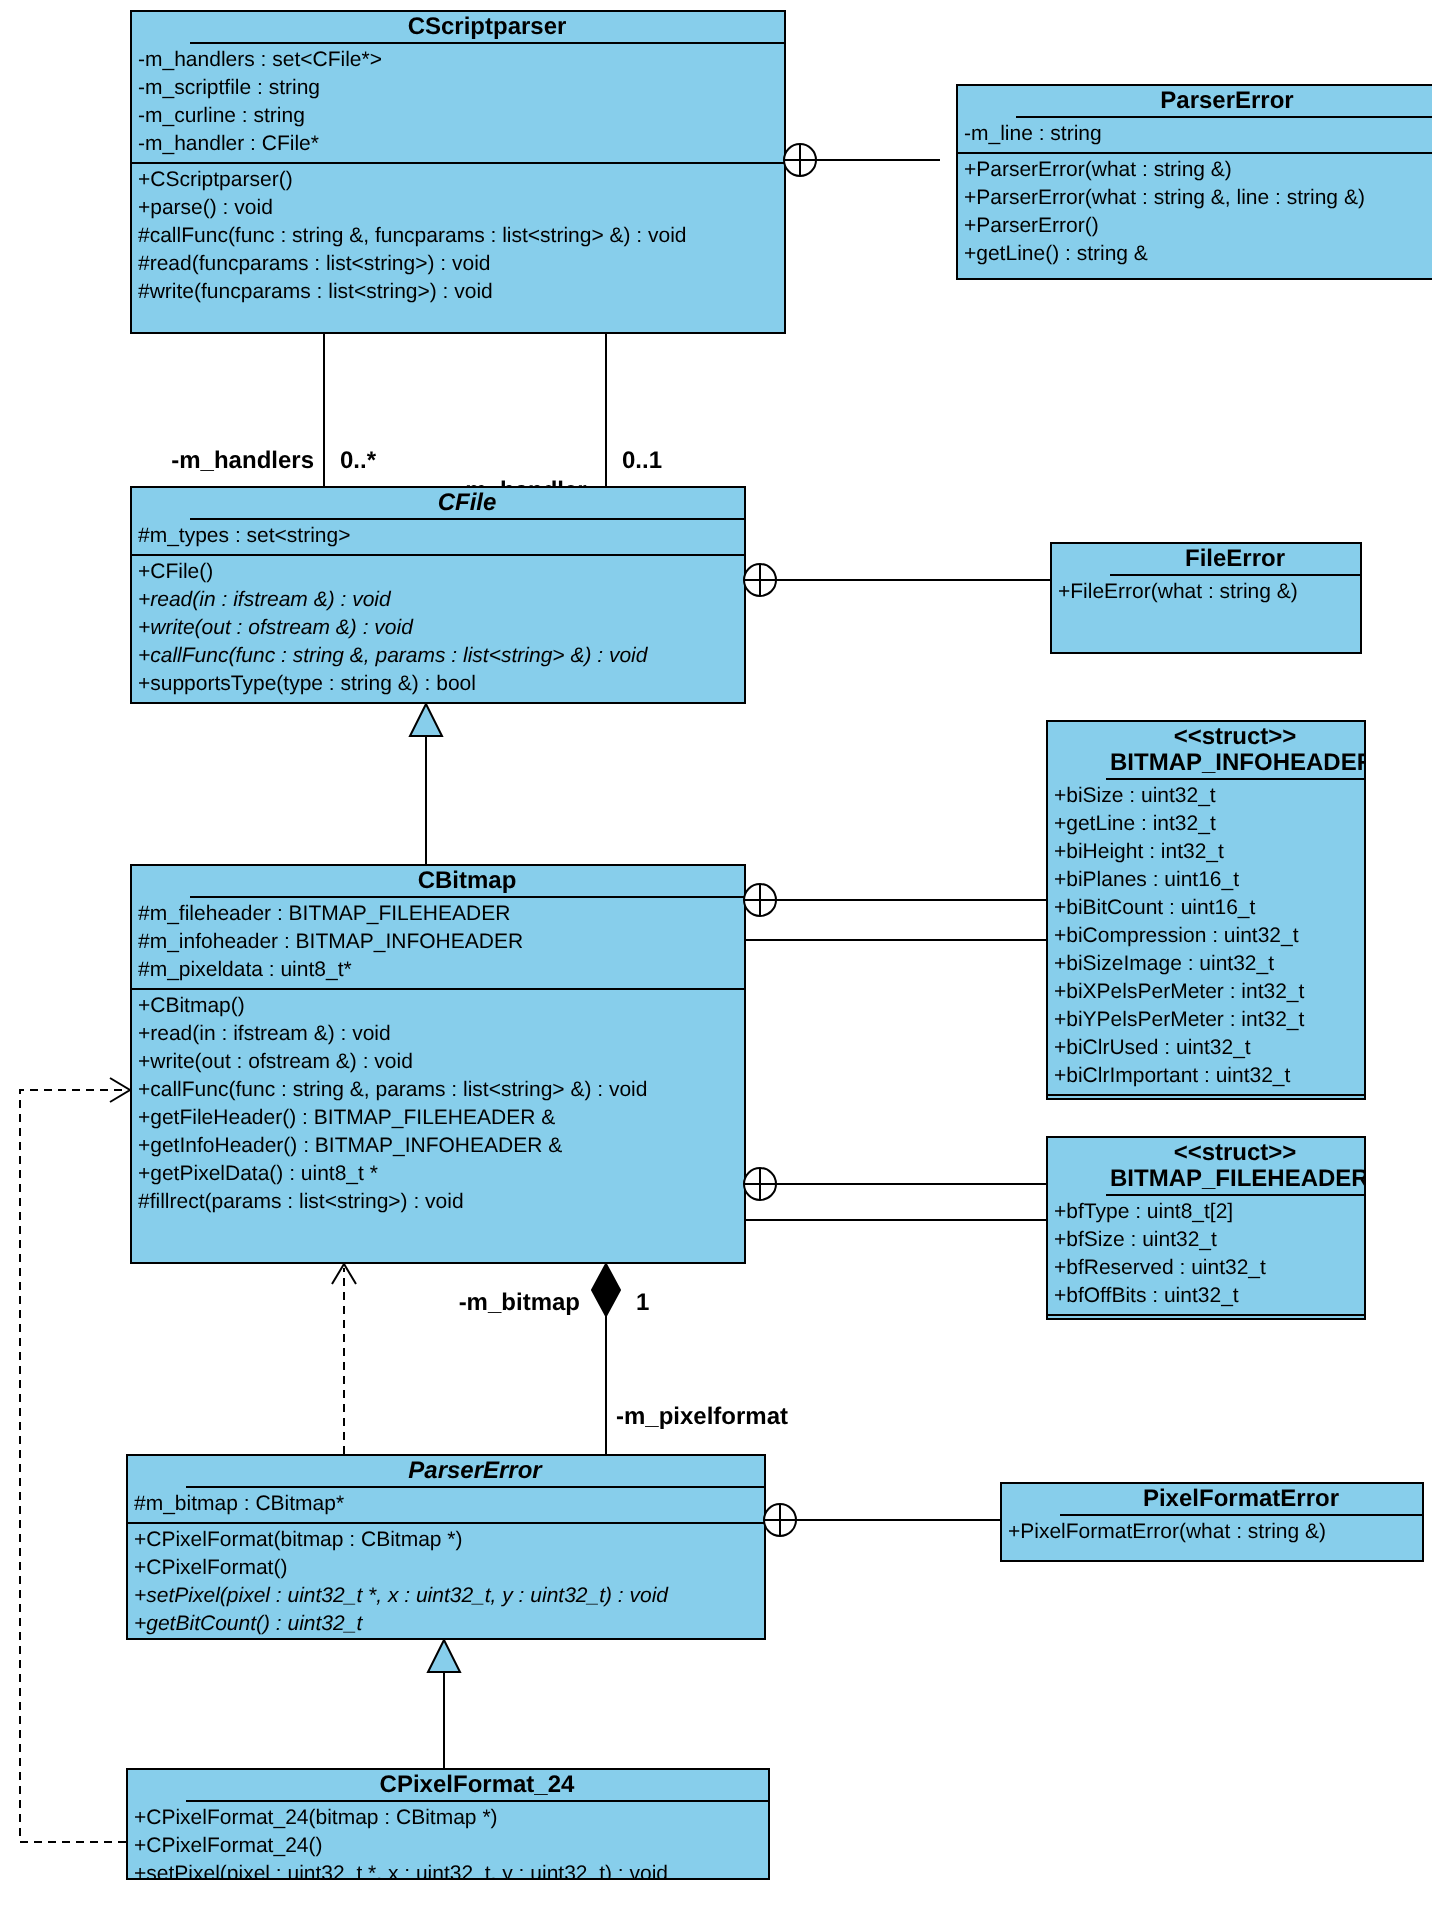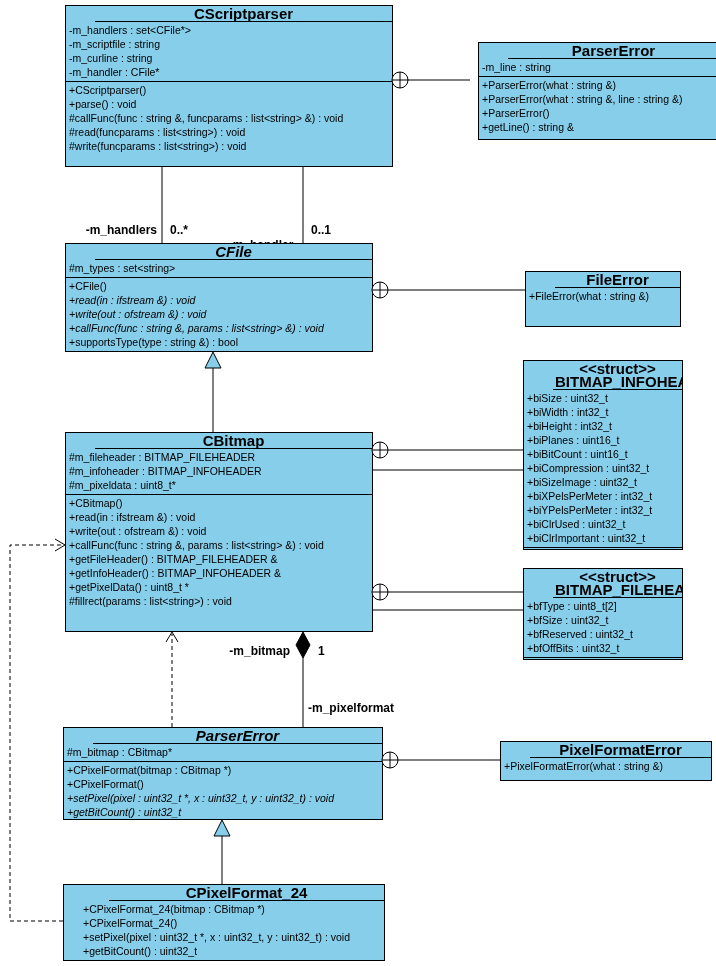--- a/index.html
+++ b/index.html
@@ -2,21 +2,21 @@
 <html><head>
 <meta charset="utf-8">
 <style>
   html,body{margin:0;padding:0;background:#ffffff;}
   #stage{position:relative;width:716px;height:966px;background:#ffffff;overflow:hidden;
          font-family:"Liberation Sans",sans-serif;}
   .uml-class{position:absolute;background:#87CEEB;border:1px solid #000;
              display:flex;flex-direction:column;box-sizing:border-box;
              font-size:10.5px;color:#000;overflow:hidden;}
   .uml-title{flex:0 0 auto;border-bottom:1px solid #000;text-align:center;
-             font-weight:bold;font-size:15px;line-height:13px;padding:1px 2px;margin-left:29px;}
+             font-weight:bold;font-size:12px;line-height:13px;padding:1px 2px;margin-left:29px;}
   .abstract .uml-name{font-style:italic;}
   .uml-section{flex:0 0 auto;padding:1px 0 2px 0;border-bottom:1px solid #000;}
   .uml-section:last-child{border-bottom:none;}
   .uml-section.grow{flex:1 1 auto;}
   .uml-row{line-height:14px;padding:0 3px;white-space:nowrap;}
   .it{font-style:italic;}
   .rel-label{position:absolute;font-size:12px;line-height:13px;color:#000;white-space:nowrap;font-weight:bold;}
   #connector-layer{position:absolute;left:0;top:0;pointer-events:none;}
 </style>
 </head>
@@ -107,21 +107,21 @@
         <div class="uml-row">#fillrect(params : list&lt;string&gt;) : void</div>
       </div>
     </div>
     <div class="uml-class" style="left: 523px; top: 360px; width: 160px; height: 190px;">
       <div class="uml-title">
         <div class="uml-stereotype">&lt;&lt;struct&gt;&gt;</div>
         <div class="uml-name">BITMAP_INFOHEADER</div>
       </div>
       <div class="uml-section">
         <div class="uml-row">+biSize : uint32_t</div>
-        <div class="uml-row">+biWidth : int32_t</div>
+        <div class="uml-row">+getLine : int32_t</div>
         <div class="uml-row">+biHeight : int32_t</div>
         <div class="uml-row">+biPlanes : uint16_t</div>
         <div class="uml-row">+biBitCount : uint16_t</div>
         <div class="uml-row">+biCompression : uint32_t</div>
         <div class="uml-row">+biSizeImage : uint32_t</div>
         <div class="uml-row">+biXPelsPerMeter : int32_t</div>
         <div class="uml-row">+biYPelsPerMeter : int32_t</div>
         <div class="uml-row">+biClrUsed : uint32_t</div>
         <div class="uml-row">+biClrImportant : uint32_t</div>
       </div>
@@ -155,21 +155,21 @@
       </div>
     </div>
     <div class="uml-class" style="left: 500px; top: 741px; width: 212px; height: 40px;">
       <div class="uml-title">
         <div class="uml-name">PixelFormatError</div>
       </div>
       <div class="uml-section grow">
         <div class="uml-row">+PixelFormatError(what : string &amp;)</div>
       </div>
     </div>
-    <div class="uml-class" style="left: 63px; top: 884px; width: 322px; height: 77px; padding-left: 16px;">
+    <div class="uml-class" style="left: 63px; top: 884px; width: 322px; height: 56px;">
       <div class="uml-title">
         <div class="uml-name">CPixelFormat_24</div>
       </div>
       <div class="uml-section grow">
         <div class="uml-row">+CPixelFormat_24(bitmap : CBitmap *)</div>
         <div class="uml-row">+CPixelFormat_24()</div>
         <div class="uml-row">+setPixel(pixel : uint32_t *, x : uint32_t, y : uint32_t) : void</div>
         <div class="uml-row">+getBitCount() : uint32_t</div>
       </div>
     </div>

